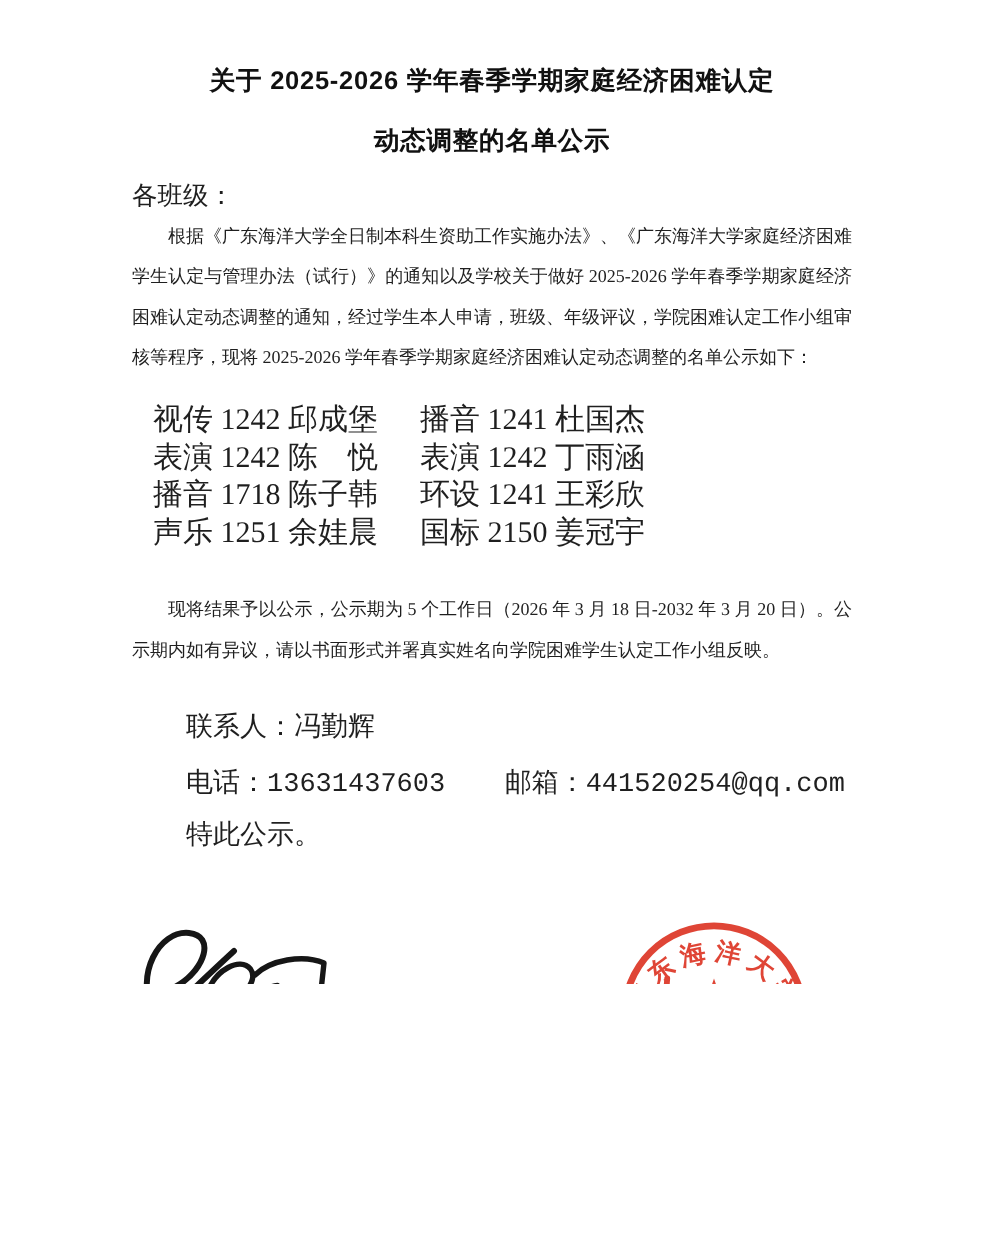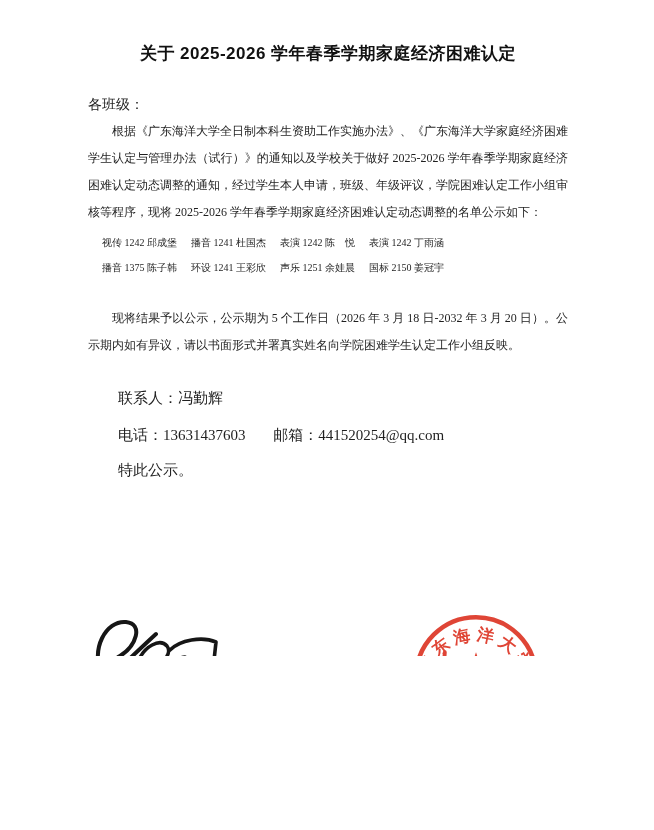--- a/index.html
+++ b/index.html
@@ -19,45 +19,46 @@
   .title {
     text-align:center;
     font-family:"Liberation Sans","DejaVu Sans",sans-serif;
     font-weight:bold;
     font-size:17px;
     line-height:40px;
     color:#111;
     letter-spacing:0.5px;
   }
   .salutation {
-    margin-top:17px;
-    font-size:14px;
+    margin-top:3px;
+    font-size:17px;
     line-height:27px;
   }
   .para {
     font-size:12px;
     line-height:27px;
     text-align:justify;
     text-indent:2em;
   }
   .roster {
-    margin-top:4px;
+    margin-top:16px;
     padding-left:14px;
-    font-size:10px;
+    font-size:20px;
     line-height:25px;
   }
   .roster-row span { margin-right:1.15em; white-space:nowrap; }
   .roster-row span:last-child { margin-right:0; }
   .para2 { margin-top:25px; }
   .contact-block { margin-top:26px; }
   .contact-line {
-    font-size:15px;
+    font-size:18px;
     line-height:27px;
     padding-left:2em;
     margin-top:10px;
+    font-family:Liberation Mono, monospace;
   }
   .email-part { margin-left:1.6em;text-align:right; }
   .closing { margin-top:8px; }
 
   
   .sig-scribble { position:absolute; left:80px; top:598px; }
   .sig-date-svg { position:absolute; left:146px; top:658px; }
   .typed-unit {
     position:absolute; left:384px; top:668px; width:160px;
     font-size:13px; color:#151515; text-align:center; white-space:nowrap;
@@ -80,35 +81,36 @@
   .seal-font { font-family:"DejaVu Sans",sans-serif; font-weight:bold; }
 </style>
 </head>
 <body>
 
 <div class="page">
   <div class="content">
 
     <div class="title">
       <div>关于 2025-2026 学年春季学期家庭经济困难认定</div>
+      <div>动态调整的名单公示</div>
     </div>
 
     <div class="salutation">各班级：</div>
 
     <div class="para">根据《广东海洋大学全日制本科生资助工作实施办法》、《广东海洋大学家庭经济困难学生认定与管理办法（试行）》的通知以及学校关于做好 2025-2026 学年春季学期家庭经济困难认定动态调整的通知，经过学生本人申请，班级、年级评议，学院困难认定工作小组审核等程序，现将 2025-2026 学年春季学期家庭经济困难认定动态调整的名单公示如下：</div>
 
     <div class="roster">
       <div class="roster-row">
         <span>视传 1242 邱成堡</span>
         <span>播音 1241 杜国杰</span>
         <span>表演 1242 陈　悦</span>
         <span>表演 1242 丁雨涵</span>
       </div>
       <div class="roster-row">
-        <span>播音 1375 陈子韩</span>
+        <span>播音 1718 陈子韩</span>
         <span>环设 1241 王彩欣</span>
         <span>声乐 1251 余娃晨</span>
         <span>国标 2150 姜冠宇</span>
       </div>
     </div>
 
     <div class="para para2">现将结果予以公示，公示期为 5 个工作日（2026 年 3 月 18 日-2032 年 3 月 20 日）。公示期内如有异议，请以书面形式并署真实姓名向学院困难学生认定工作小组反映。</div>
 
     <div class="contact-block">
       <div class="contact-line">联系人：冯勤辉</div>

